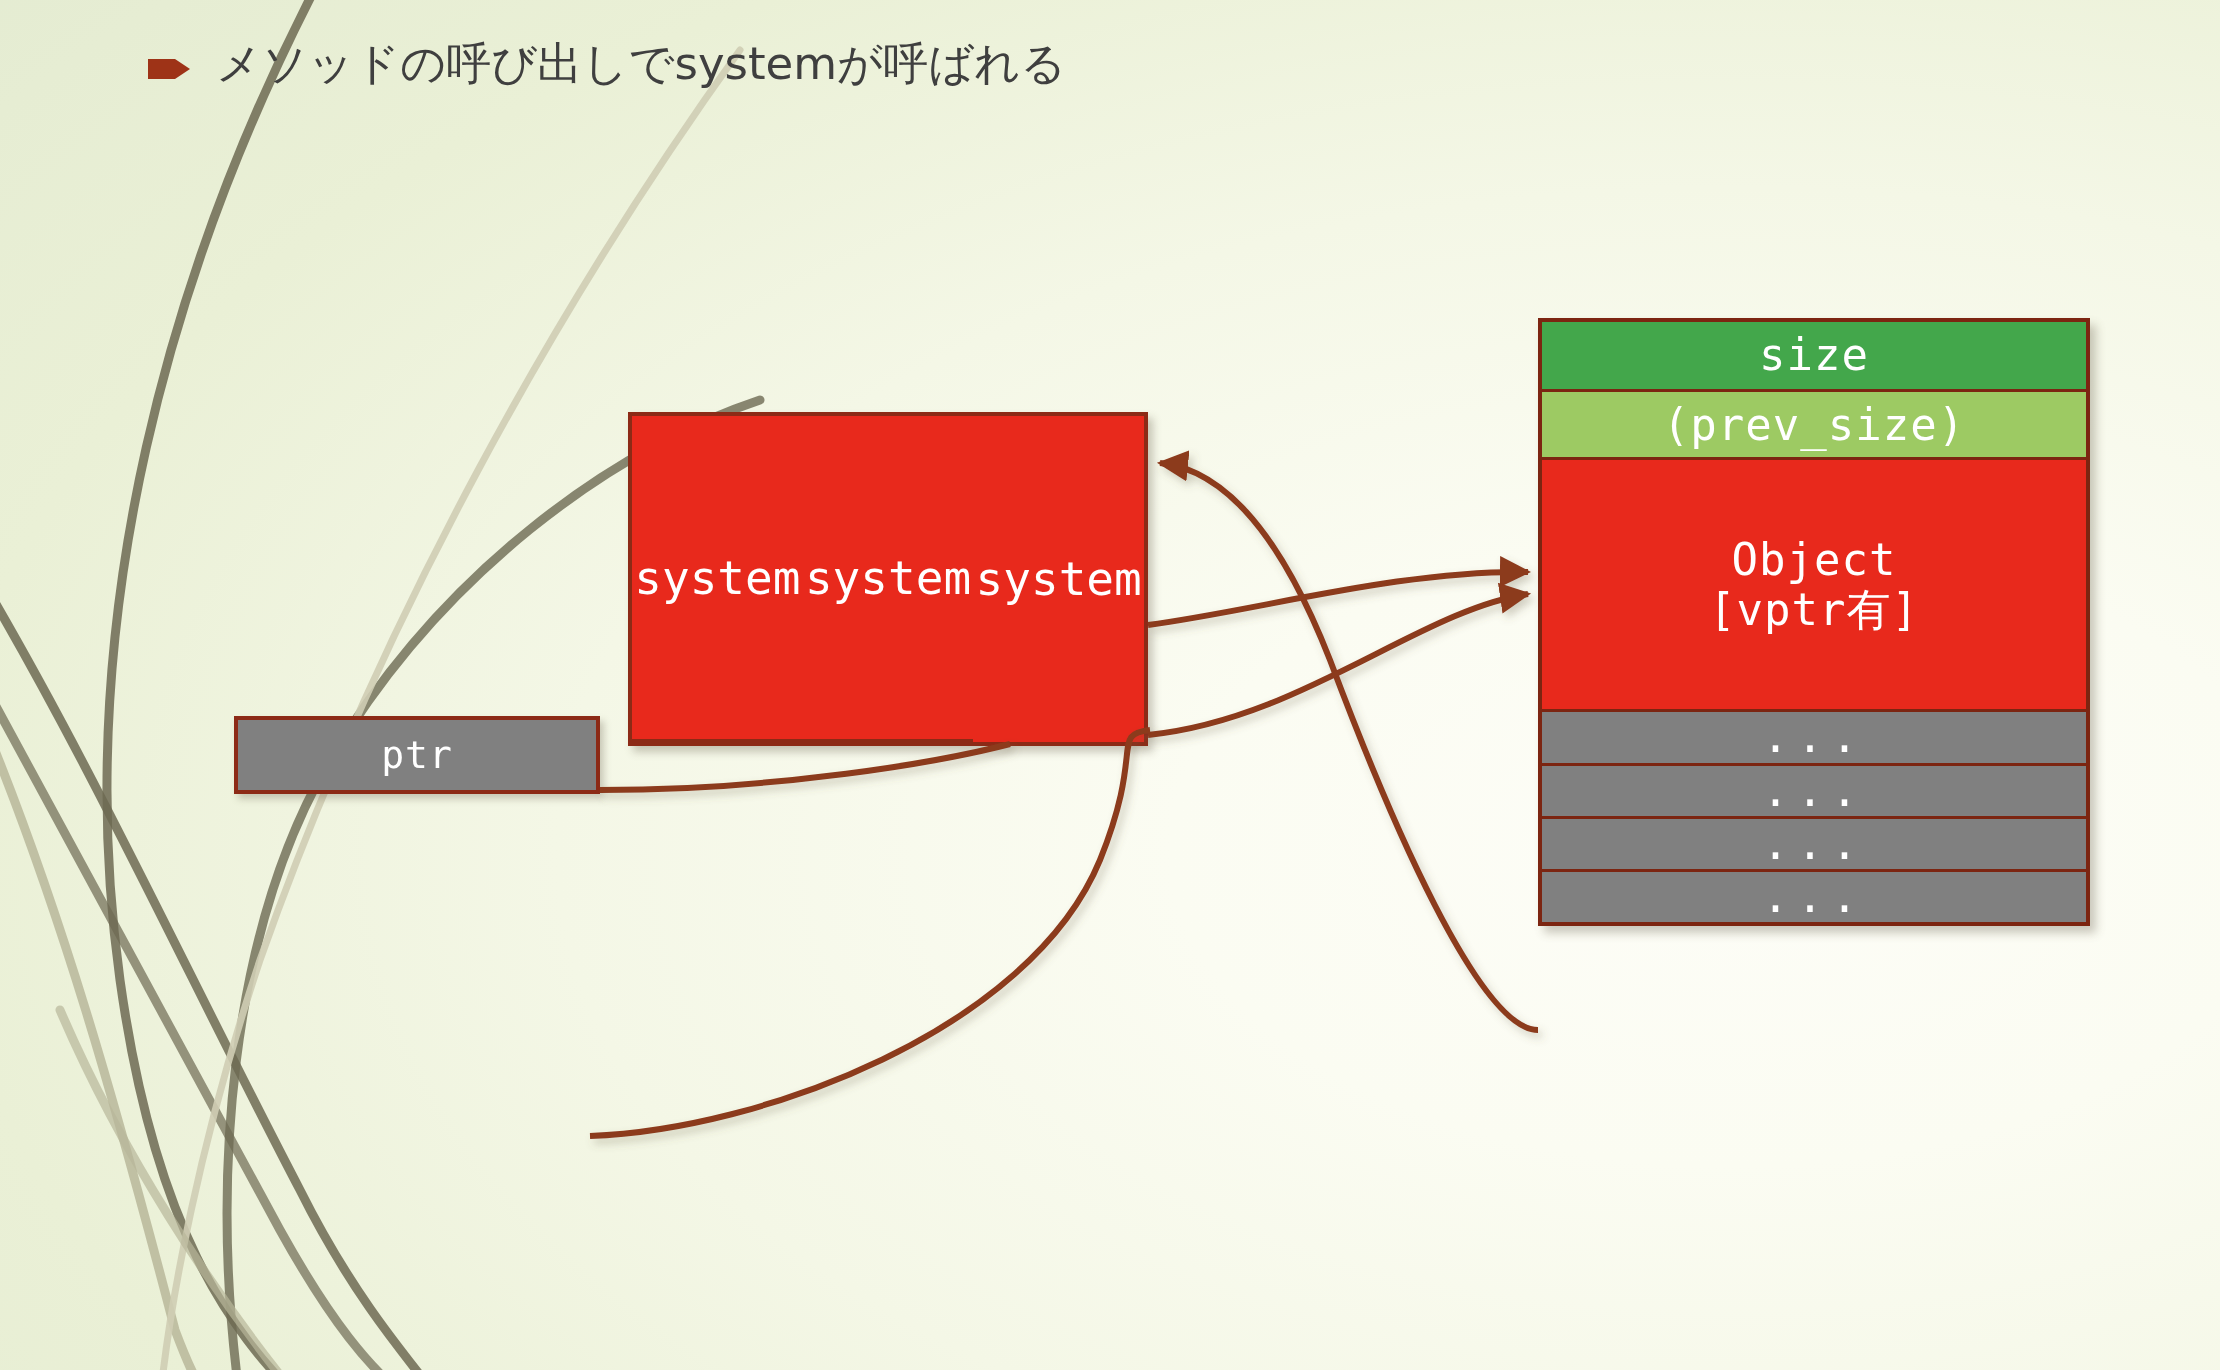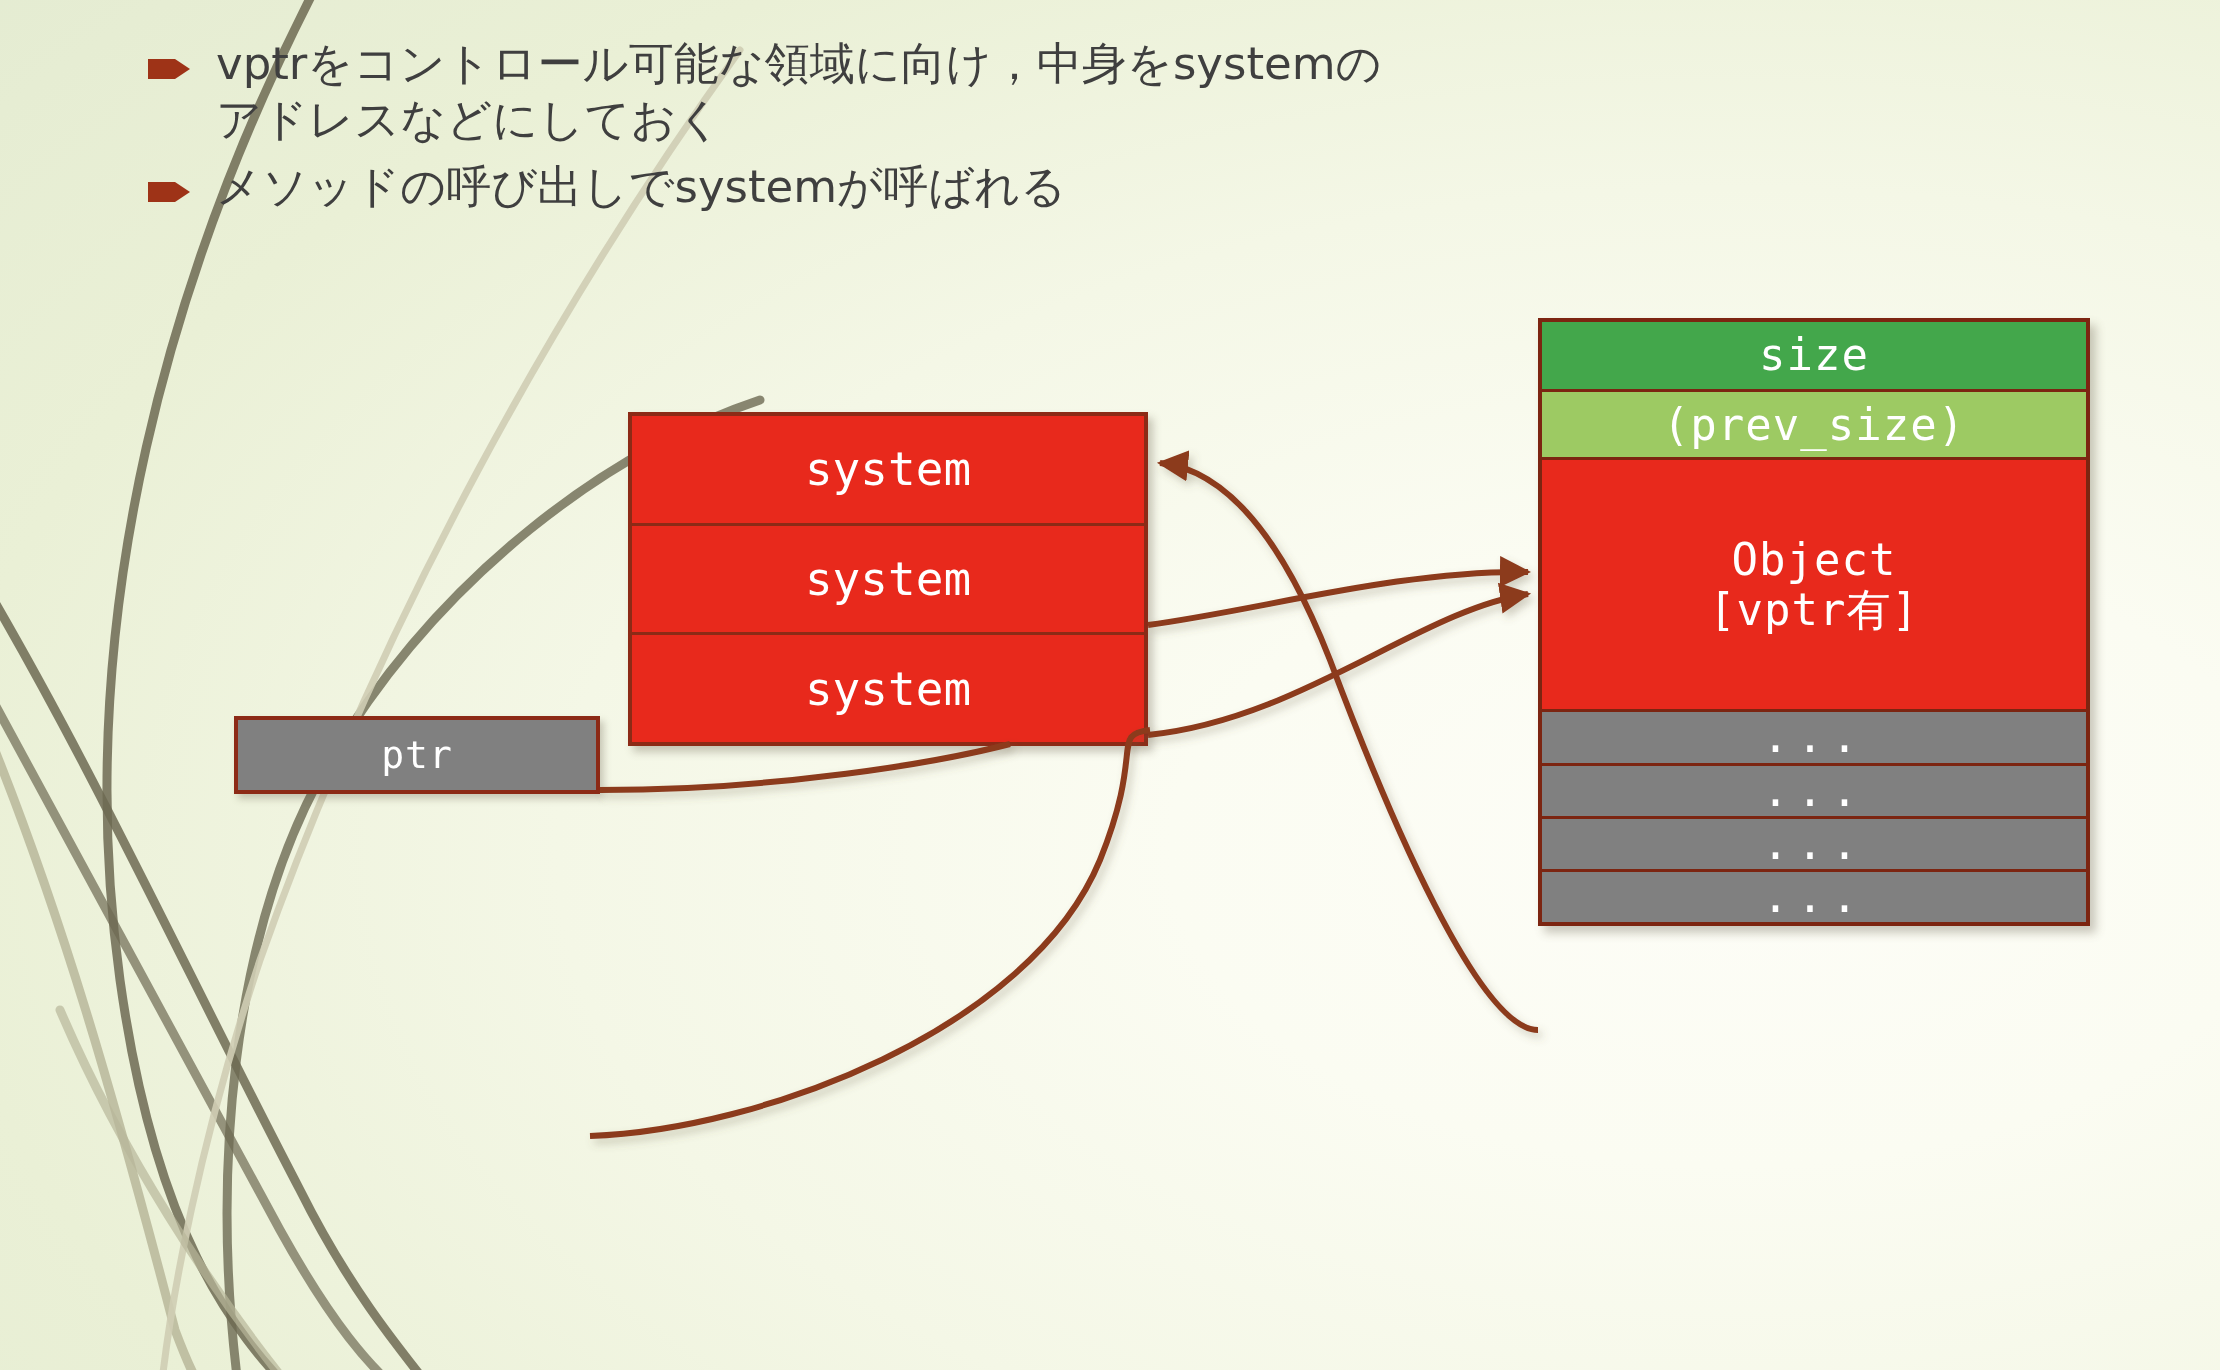--- a/index.html
+++ b/index.html
@@ -82,21 +82,21 @@
     position: absolute;
     left: 628px;
     top: 412px;
     width: 520px;
     height: 334px;
     box-sizing: border-box;
     border: 4px solid #8c2a16;
     box-shadow: 5px 6px 8px rgba(90,80,60,0.30);
     background: #e8291c;
     display: flex;
-    flex-direction: column;
+    flex-direction: row;
   }
   #vtable .vrow {
     flex: 1 1 0;
     display: flex;
     align-items: center;
     justify-content: center;
     font-family: "DejaVu Sans Mono", "Liberation Mono", monospace;
     font-size: 46px;
     color: #ffffff;
     border-bottom: 3px solid #8c2a16;
@@ -162,27 +162,20 @@
       <path d="M -40 640 C 70 840, 170 1030, 280 1230 C 330 1320, 370 1370, 410 1400" stroke="#6d6a52" stroke-width="9" opacity="0.7"></path>
       <path d="M 240 1400 C 210 1180, 230 930, 330 760 C 440 575, 610 450, 760 400" stroke="#6d6a52" stroke-width="9" opacity="0.8"></path>
       <path d="M -30 690 C 60 900, 120 1120, 175 1330 C 190 1370, 200 1390, 210 1400" stroke="#b8b79a" stroke-width="9" opacity="0.85"></path>
       <path d="M 740 50 C 560 300, 380 620, 260 960 C 200 1140, 170 1300, 160 1400" stroke="#cfcdb4" stroke-width="7" opacity="0.9"></path>
       <path d="M 60 1010 C 120 1150, 210 1290, 300 1400" stroke="#b8b79a" stroke-width="9" opacity="0.7"></path>
     </g>
   </svg>
 
   <div id="bullets">
 
-    <div class="bullet-row">
-      <svg class="bullet-marker" viewBox="0 0 42 30">
-        <path d="M0 5 H27 L42 15 L27 25 H0 Z" fill="#9e3317"></path>
-      </svg>
-      <div class="bullet-text">vptrをコントロール可能な領域に向け，中身をsystemの
-アドレスなどにしておく</div>
-    </div>
 
     <div class="bullet-row">
       <svg class="bullet-marker" viewBox="0 0 42 30">
         <path d="M0 5 H27 L42 15 L27 25 H0 Z" fill="#9e3317"></path>
       </svg>
       <div class="bullet-text">メソッドの呼び出しでsystemが呼ばれる</div>
     </div>
 
   </div>
 

